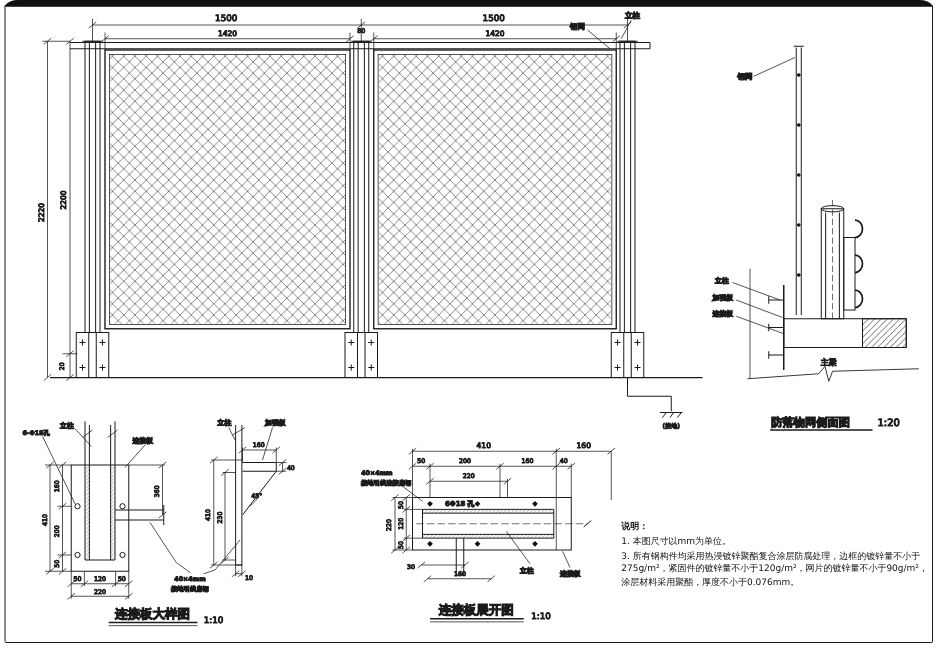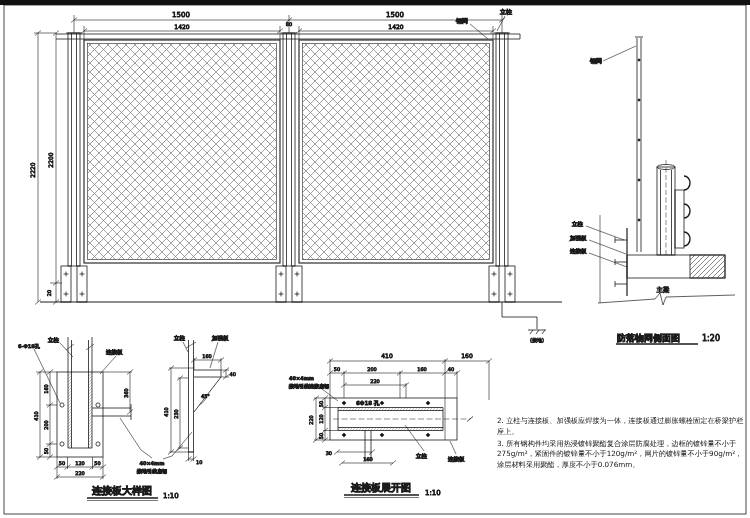--- a/index.html
+++ b/index.html
@@ -1,17 +1,17 @@
 <!DOCTYPE html>
 <html><head>
 <meta charset="utf-8">
 <style>
   html,body{margin:0;padding:0;background:#fff;}
   .sheet{position:relative;width:750px;height:518px;background:#fff;overflow:hidden;
-         font-family:"DejaVu Sans",sans-serif;}
+         font-family:"DejaVu Sans",sans-serif;border-radius:14px;}
   svg{position:absolute;left:0;top:0;}
   svg text{fill:#111;font-family:"DejaVu Sans",sans-serif;}
   .t5{font-size:5px}.t55{font-size:5.5px}.t6{font-size:6px}.t65{font-size:6.5px}
   .t7{font-size:7px}.t8{font-size:8px}
   .t9{font-size:9px;font-weight:bold}.t10{font-size:10px;font-weight:bold}
   .mid{text-anchor:middle}.b{font-weight:bold}
   .notes{position:absolute;left:497px;top:416px;width:247px;font-size:7.2px;
          line-height:1.5;color:#111;}
   .notes div{margin:0 0 1px 0;}
   .notes .nt{font-weight:bold;}
@@ -326,16 +326,17 @@
 
       <text x="381" y="491" class="t10 mid">连接板展开图</text>
       <path d="M344,495 H419" stroke-width="1.3"></path>
       <path d="M344,497.5 H419" stroke-width="0.6"></path>
       <text x="425" y="495" class="t7">1:10</text>
     </g>
   </g>
 </svg>
 
 <div class="notes">
-  <div>2. 立柱与连接板、加强板应焊接为一体，连接板通过膨胀螺栓固定在桥梁护栏座上。</div>
+  <div class="nt">说明：</div>
+  <div>1. 本图尺寸以mm为单位。</div>
   <div>3. 所有钢构件均采用热浸镀锌聚酯复合涂层防腐处理，边框的镀锌量不小于275g/m²，紧固件的镀锌量不小于120g/m²，网片的镀锌量不小于90g/m²，涂层材料采用聚酯，厚度不小于0.076mm。</div>
 </div>
 </div>
 
 </body></html>

